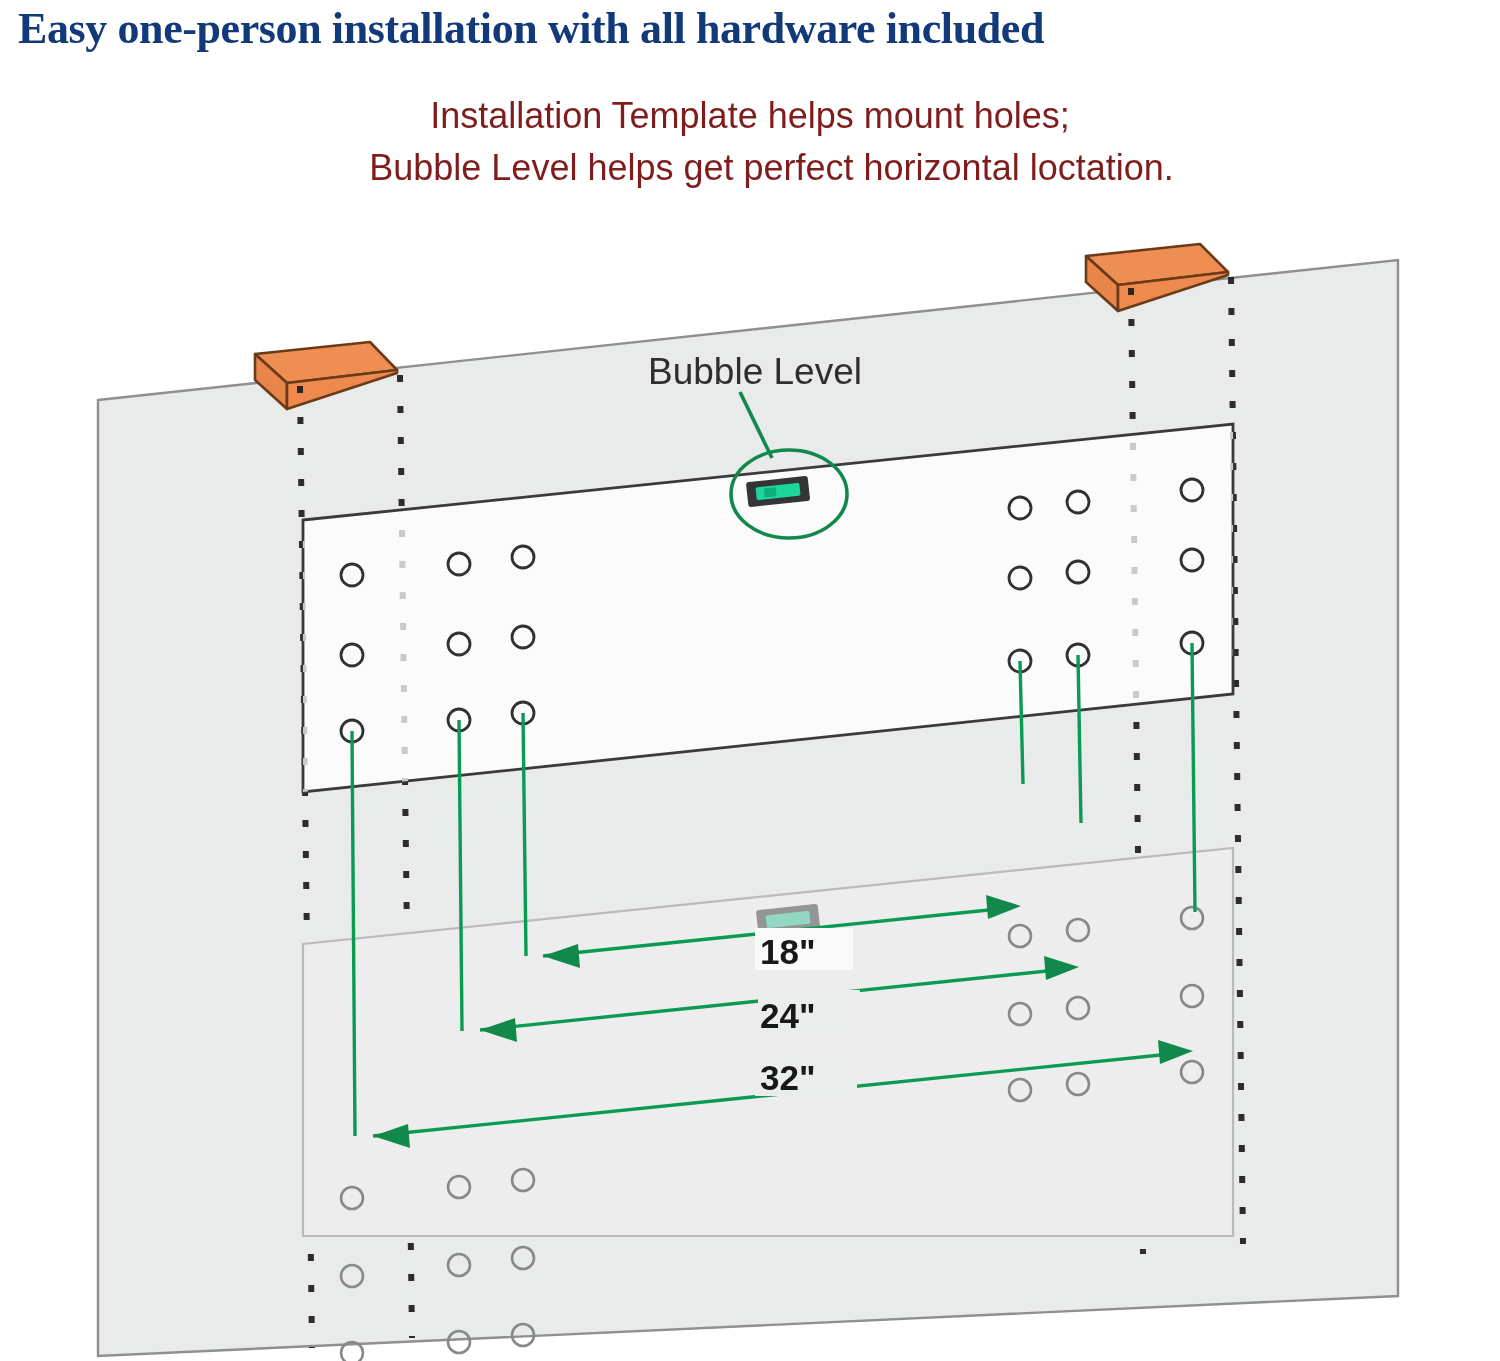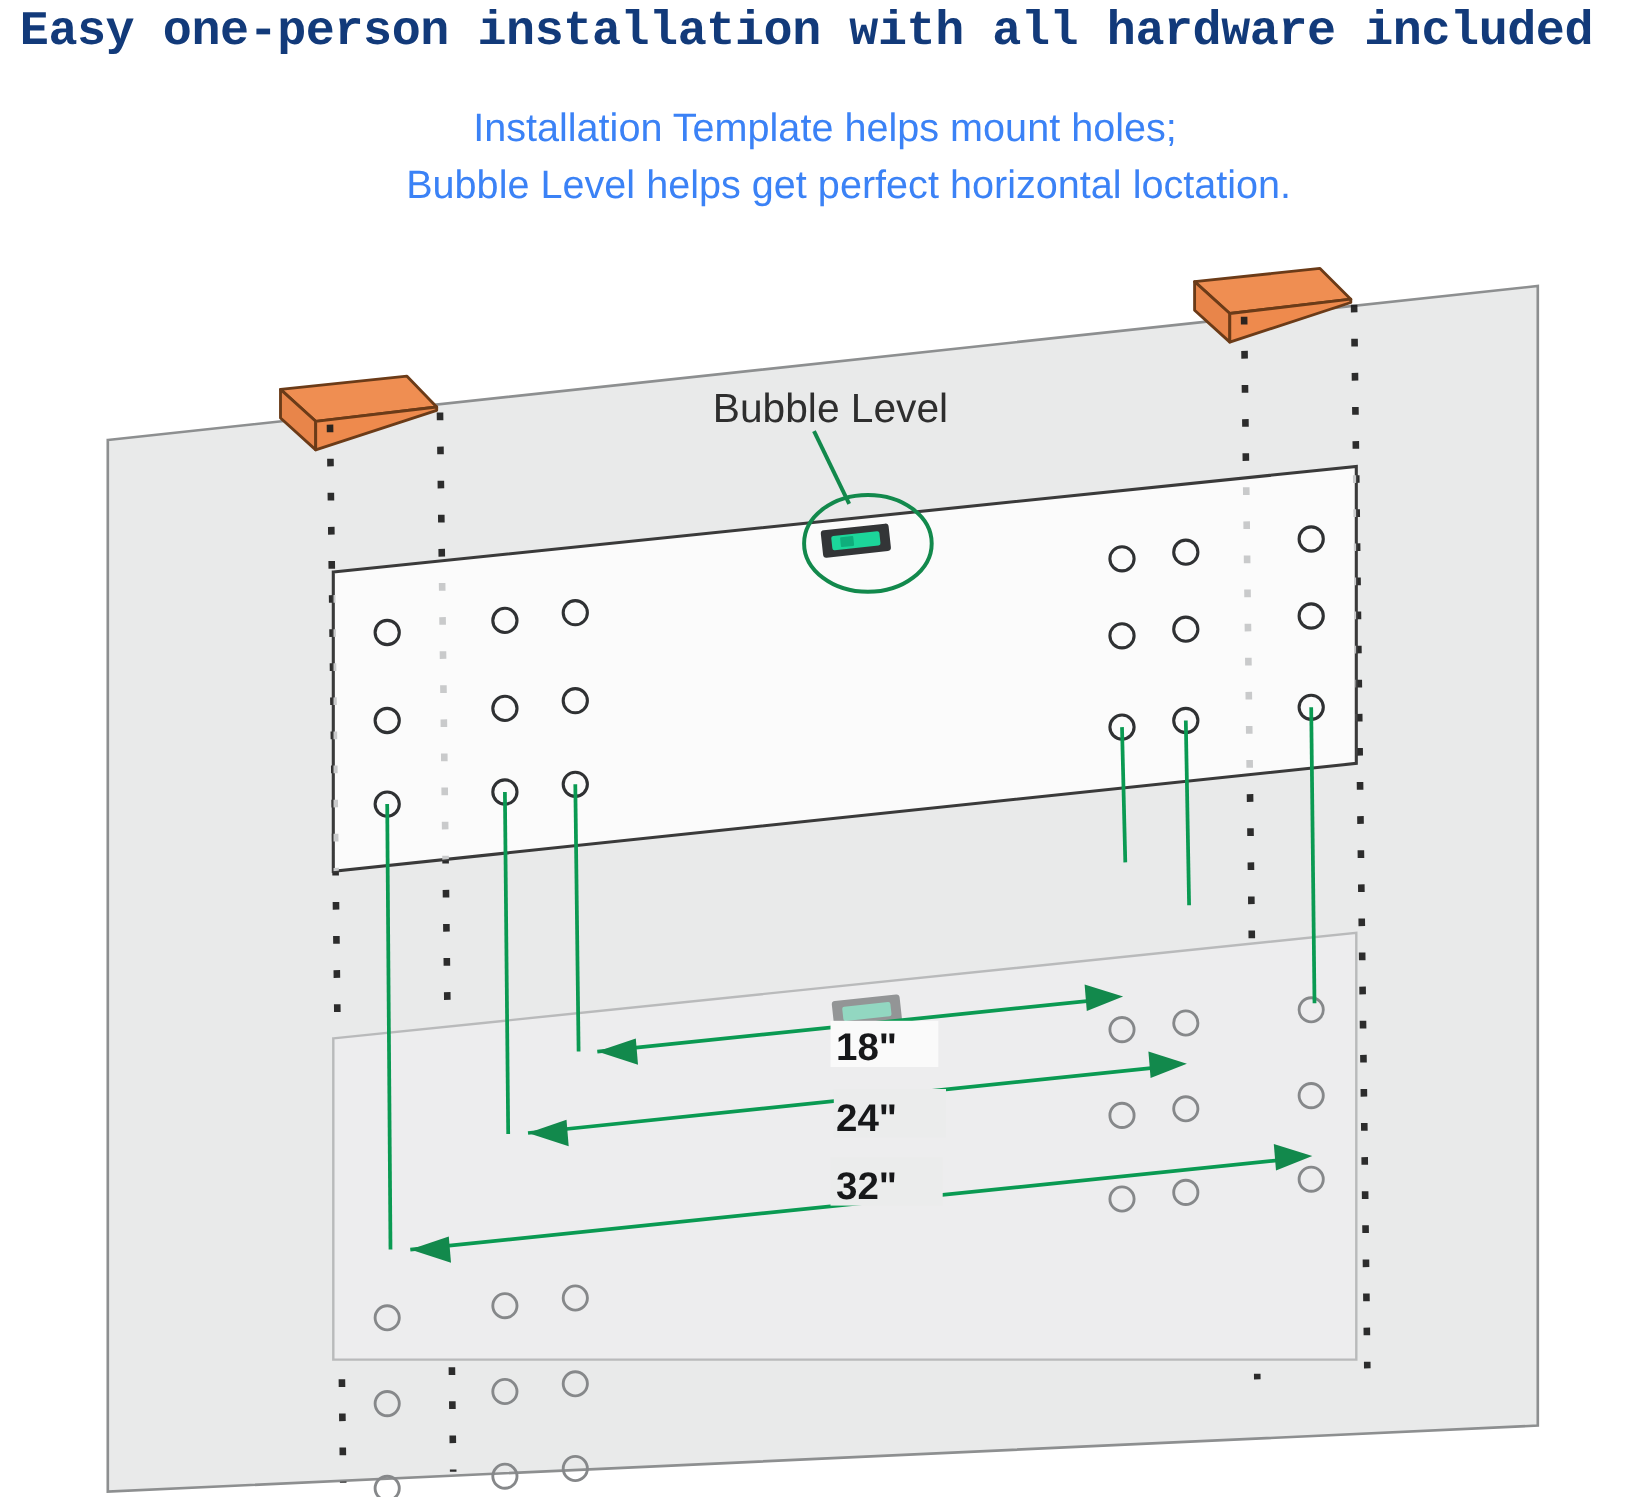--- a/index.html
+++ b/index.html
@@ -1,28 +1,28 @@
 <!DOCTYPE html>
 <html><head>
 <meta charset="utf-8">
 <style>
   html,body{margin:0;padding:0;background:#ffffff;}
   body{width:1500px;height:1361px;font-family:"Liberation Sans",sans-serif;overflow:hidden;}
   #page{position:relative;width:1500px;height:1361px;background:#fff;}
   .hdr{position:absolute;left:0;top:0;width:1500px;}
   .title{
     position:absolute;left:18px;top:2px;width:1470px;
-    font-family:Liberation Mono, monospace;
+    font-family:Liberation Serif, serif;
     font-weight:700;font-size:44px;line-height:54px;
     color:#123a7a;letter-spacing:-0.4px;white-space:nowrap;
   }
   .sub{
     position:absolute;left:0;top:90px;width:1500px;text-align:center;
     font-family:"Liberation Sans",sans-serif;
-    font-weight:400;font-size:36px;line-height:52px;color:#3b82f6;
+    font-weight:400;font-size:36px;line-height:52px;color:#7f1d1d;
   }
   .sub .l2{display:block;margin-left:43px;}
   #art{position:absolute;left:0;top:196px;width:1500px;height:1165px;display:block;}
   .dimtxt{font-family:"Liberation Sans",sans-serif;font-weight:700;font-size:35px;fill:#17181a;}
   .calltxt{font-family:"Liberation Sans",sans-serif;font-weight:400;font-size:37px;fill:#2e2e2e;}
 </style>
 </head>
 <body>
 
 <div id="page">

